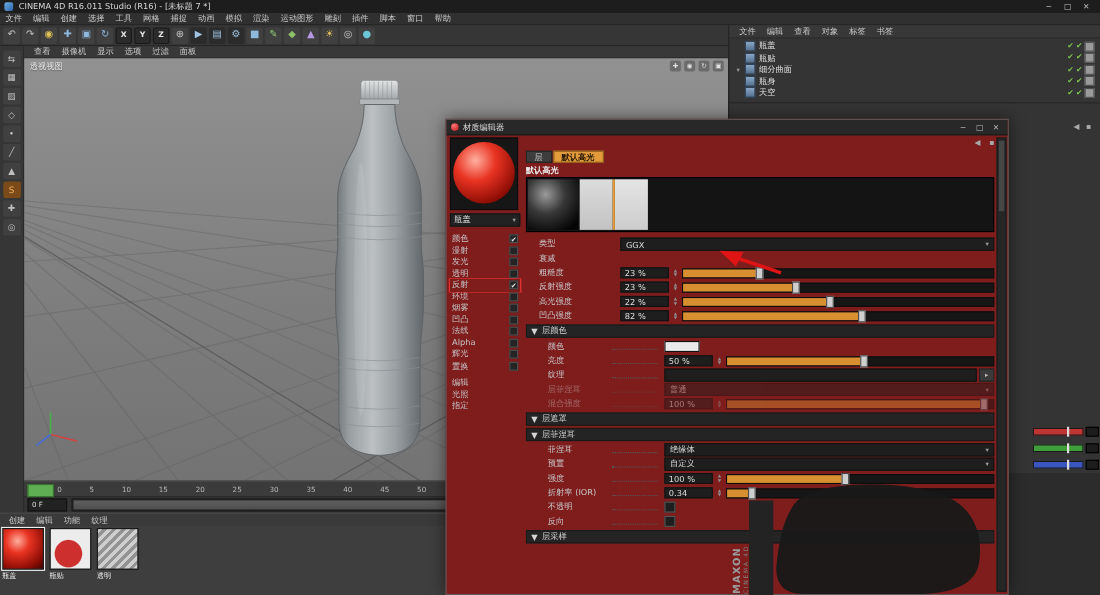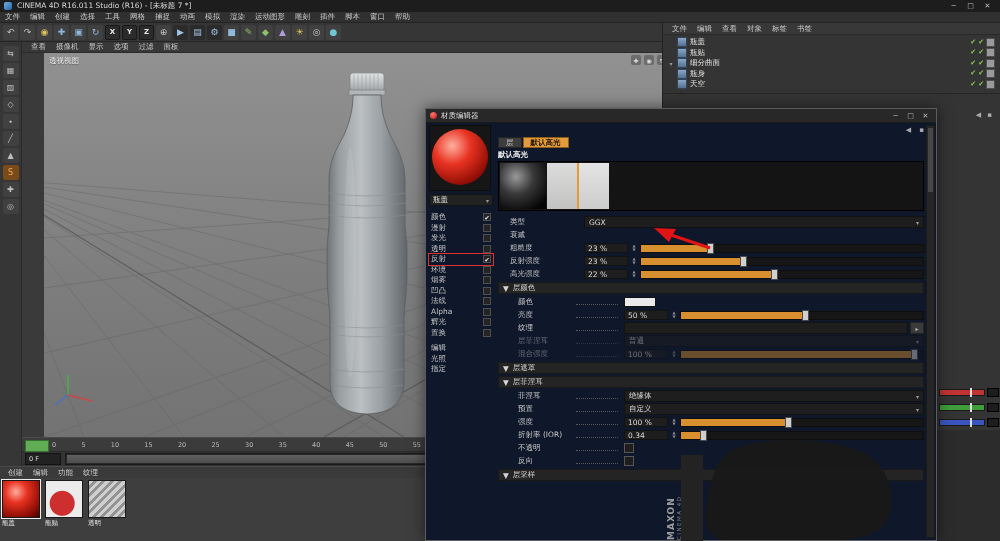--- a/index.html
+++ b/index.html
@@ -30,21 +30,21 @@
   #lstrip{position:absolute;left:0;top:42px;width:22px;height:424px;background:#363636;border-right:1px solid #2a2a2a;
           display:flex;flex-direction:column;align-items:center;padding-top:3px;box-sizing:border-box;}
   .lsi{width:16px;height:15px;background:#404040;border-radius:2px;color:#bfbfbf;font-size:8px;
        display:flex;align-items:center;justify-content:center;margin:1px 0;}
   .lsi.hl{background:#7a4a18;color:#f0b060;}
 
   
   #vp-menus{position:absolute;left:22px;top:42px;width:640px;height:11px;background:#383838;display:flex;align-items:center;
             padding-left:4px;border-bottom:1px solid #2b2b2b;box-sizing:border-box;}
   #viewport{position:absolute;left:22px;top:53px;width:640px;height:384px;overflow:hidden;
-            background:linear-gradient(#919191,#7d7d7d 60%,#737373);margin-left:22px;}
+            background:linear-gradient(#919191,#7d7d7d 60%,#737373);}
   .vp-label{position:absolute;left:5px;top:3px;font-size:7.5px;color:#e9e9e9;text-shadow:0 1px 1px rgba(0,0,0,.35);}
   .vp-corner{position:absolute;right:4px;top:2px;display:flex;gap:3px;}
   .vpi{width:10px;height:10px;background:rgba(40,40,40,.35);border-radius:2px;color:#e2e2e2;font-size:6px;
        display:flex;align-items:center;justify-content:center;}
 
   
   #timeline{position:absolute;left:22px;top:437px;width:640px;height:15px;background:#3b3b3b;
             border-top:1px solid #4a4a4a;border-bottom:1px solid #2a2a2a;box-sizing:border-box;}
   .tl-marker{position:absolute;left:3px;top:2px;width:22px;height:10px;background:#5fae54;border:1px solid #35702e;}
   .tl-ticks{position:absolute;left:30px;right:6px;top:3px;display:flex;justify-content:space-between;
@@ -95,21 +95,21 @@
   #br-dark{position:absolute;left:0;top:407px;width:338px;height:111px;background:#2c2c2c;}
 
   
   #maxon-strip{position:absolute;left:681px;top:455px;width:22px;height:86px;background:#232323;z-index:6;}
   .maxon{position:absolute;left:2px;bottom:1px;transform:rotate(-90deg);transform-origin:0 100%;width:84px;}
   .mx1{font-size:9px;font-weight:bold;color:#9c9c9c;letter-spacing:1px;line-height:9px;}
   .mx2{font-size:5.5px;color:#7e7e7e;letter-spacing:1.5px;line-height:7px;}
   #blob{position:absolute;left:700px;top:436px;width:196px;height:105px;z-index:6;pointer-events:none;}
 
   
-  #mat-editor{position:absolute;left:425px;top:108px;width:512px;height:433px;background:#0f172a;
+  #mat-editor{position:absolute;left:405px;top:108px;width:512px;height:433px;background:#7f1d1d;
               border:1px solid #5c5c5c;box-shadow:0 0 14px rgba(0,0,0,.55);z-index:5;box-sizing:border-box;}
   .me-title{height:13px;background:#282828;display:flex;align-items:center;gap:4px;padding:0 4px;border-bottom:1px solid #1b1b1b;}
   .me-ticon{width:7px;height:7px;border-radius:50%;background:radial-gradient(circle at 35% 30%,#f77,#b11);flex:0 0 auto;}
   .me-ttext{font-size:7.5px;color:#ddd;}
   .me-wcs{margin-left:auto;display:flex;gap:2px;}
   .wc2{width:13px;height:9px;color:#bbb;font-size:7px;display:flex;align-items:center;justify-content:center;}
   .me-left{position:absolute;left:3px;top:16px;width:64px;}
   .me-preview{width:62px;height:66px;background:#161616;border:1px solid #0d0d0d;position:relative;box-sizing:border-box;}
   .me-preview::after{content:"";position:absolute;left:2px;top:3px;width:56px;height:56px;border-radius:50%;
         background:radial-gradient(circle at 36% 30%, #ffb0a0, #e93322 35%, #8e0d05 75%, #3f0300);}
@@ -663,20 +663,33 @@
               <i>▲</i>
               <i>▼</i>
             </span>
             <span class="trk">
               <i class="fill" style="width: 48%;">
                 <b class="knob"></b>
               </i>
             </span>
           </div>
 
+          <div class="mrow">
+            <span class="ml">凹凸强度</span>
+            <span class="vbox">82 %</span>
+            <span class="stp">
+              <i>▲</i>
+              <i>▼</i>
+            </span>
+            <span class="trk">
+              <i class="fill" style="width: 58%;">
+                <b class="knob"></b>
+              </i>
+            </span>
+          </div>
         </div>
 
       <div class="mehdr">
         <span>▼</span>
         <span>层颜色</span>
       </div>
       <div class="mrow">
         <span class="ml2">颜色</span>
           <i class="lead"></i>
         <span class="swatch" style="width:30px;height:8px;background:#eaeaea;border:1px solid #111;"></span>

